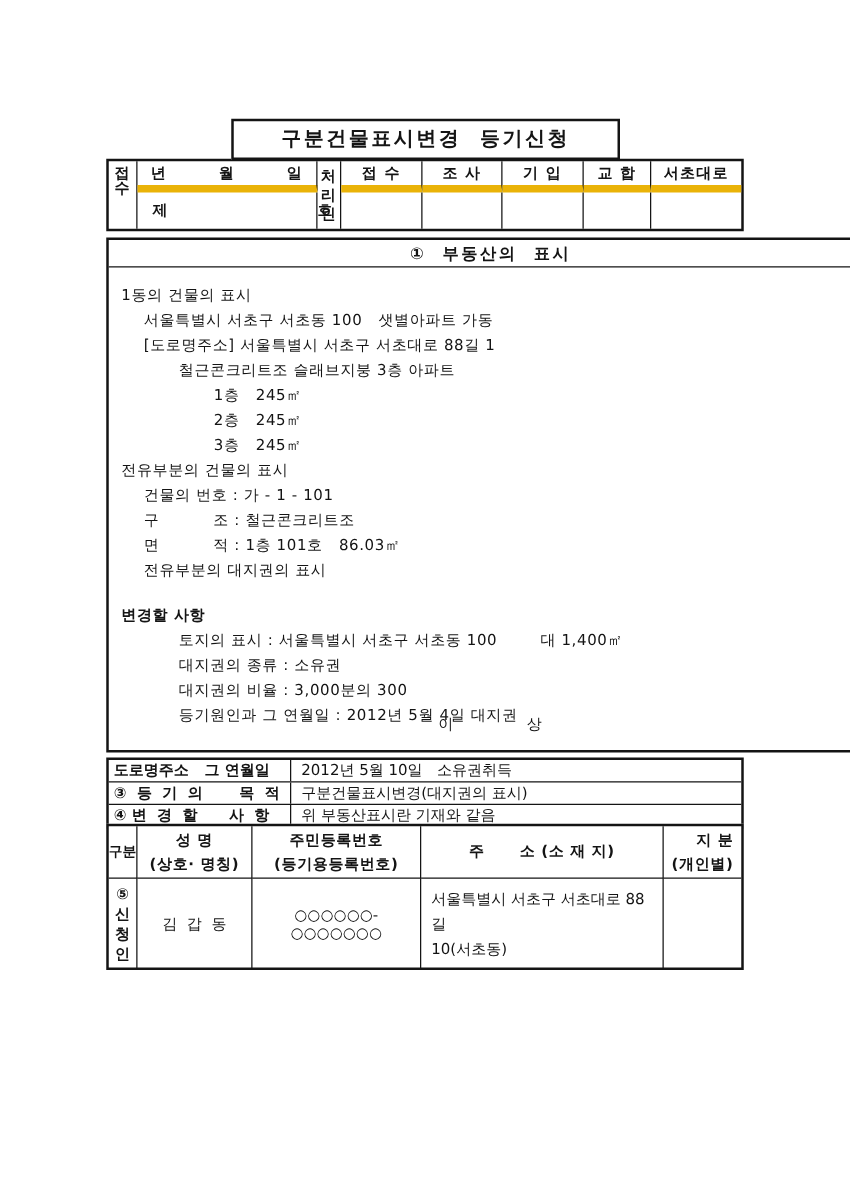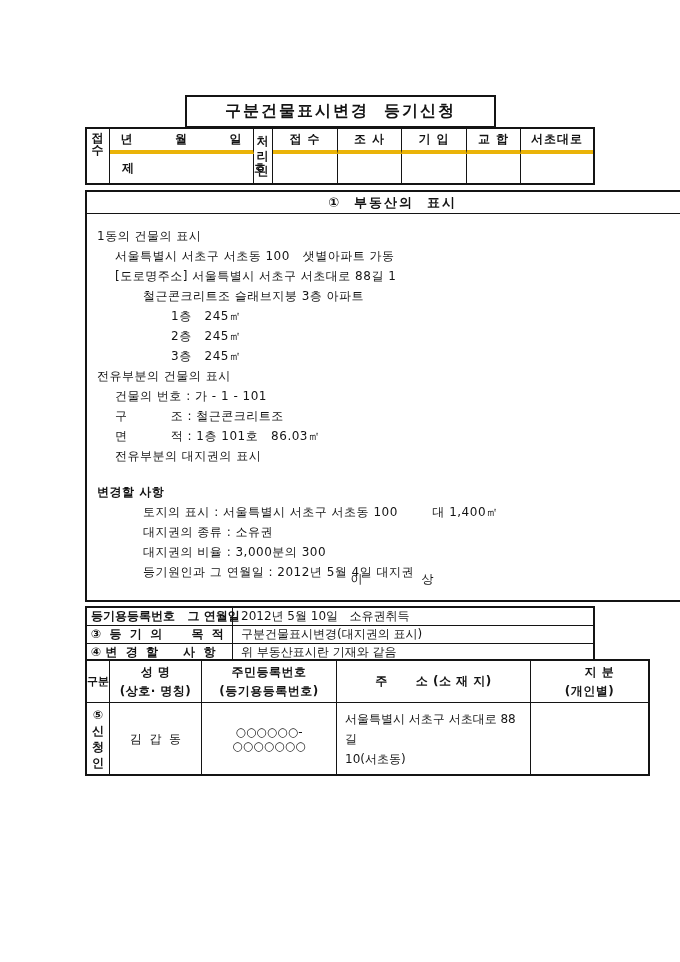--- a/index.html
+++ b/index.html
@@ -26,21 +26,21 @@
   
   .receipt {
     position: absolute; left: 85px; top: 127px; width: 510px; height: 58px;
     border: 2px solid #141414; background: #fff;
     display: grid;
     grid-template-columns: 23px 144px 19px 65px 64px 65px 54px 1fr;
     grid-template-rows: 25px 1fr;
     font-size: 12px;
   }
   .receipt .cell { border-right: 1px solid #141414; display:flex; align-items:center; justify-content:center; }
-  .receipt .hb { border-bottom: 4px solid #eab308; }
+  .receipt .hb { border-bottom: 6px solid #eab308; }
   .receipt .span2 { grid-row: 1 / 3; }
   .receipt .lab { font-weight: bold; letter-spacing: 1px; }
   .receipt .stub { flex-direction: column; justify-content: space-between; padding: 3px 0; line-height: 1; }
   .receipt .proc { line-height: 1.25; text-align:center; }
   .receipt .last { border-right: none; }
   .receipt .numcell { justify-content: flex-start; padding-left: 12px; }
 
   
   .main-box {
     position: absolute; left: 85px; top: 190px; width: 615px; height: 412px;
@@ -72,21 +72,21 @@
   .info-row { display: grid; grid-template-columns: 146px 1fr; }
   .info-row + .info-row { border-top: 1px solid #141414; }
   .info-label {
     border-right: 1px solid #141414; font-weight: bold; font-size: 12px;
     padding: 1px 2px 1px 4px; white-space: pre; line-height: 15px;
   }
   .info-value { font-size: 12px; padding: 1px 4px 1px 8px; white-space: pre; line-height: 15px; }
 
   
   .applicant {
-    position: absolute; left: 85px; top: 659px; width: 565px; height: 117px;
+    position: absolute; left: 85px; top: 659px; width: 510px; height: 117px;
     border: 2px solid #141414; background:#fff;
     display: grid;
     grid-template-columns: 23px 92px 135px 194px 1fr;
     grid-template-rows: 42px 1fr;
     font-size: 12px;
   }
   .applicant .cell { border-right: 1px solid #141414; display:flex; align-items:center; justify-content:center; text-align:center; }
   .applicant .hb { border-bottom: 1px solid #141414; }
   .applicant .last { border-right: none; text-align: right; }
   .applicant .head { font-weight: bold; line-height: 1.55; letter-spacing: 0.5px; }
@@ -144,21 +144,21 @@
           <div class="line indent-2">대지권의 종류 : 소유권</div>
           <div class="line indent-2">대지권의 비율 : 3,000분의 300</div>
           <div class="line indent-2">등기원인과 그 연월일 : 2012년 5월 4일 대지권</div>
         </div>
       <div class="end-mark">이            상</div>
     </div>
   </div>
 
   <div class="info-table">
     <div class="info-row">
-      <div class="info-label">등기용등록번호   그 연월일</div>
+      <div class="info-label">도로명주소   그 연월일</div>
       <div class="info-value">2012년 5월 10일   소유권취득</div>
     </div>
     <div class="info-row">
       <div class="info-label">③  등  기  의       목  적</div>
       <div class="info-value">구분건물표시변경(대지권의 표시)</div>
     </div>
     <div class="info-row">
       <div class="info-label">④ 변  경  할      사  항</div>
       <div class="info-value">위 부동산표시란 기재와 같음</div>
     </div>

